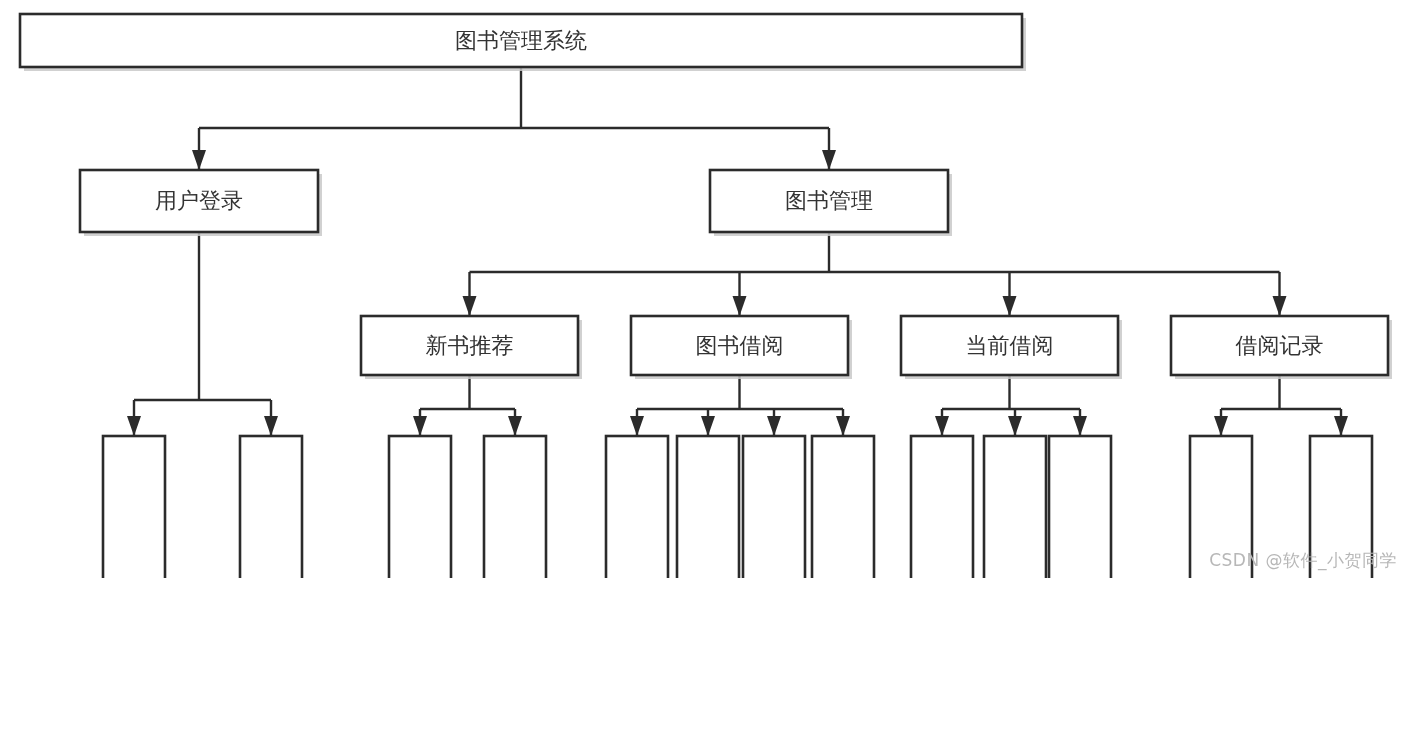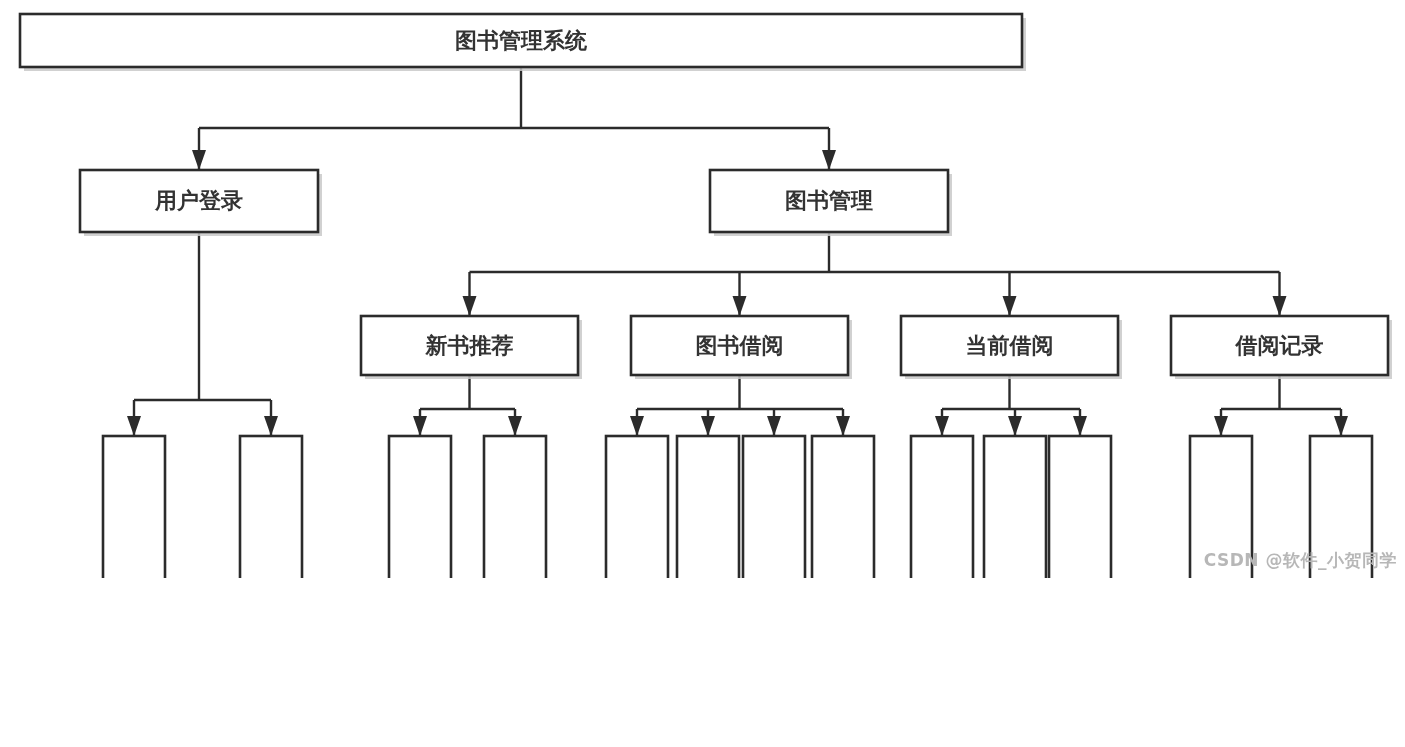--- a/index.html
+++ b/index.html
@@ -9,21 +9,20 @@
   }
   body {
     font-family: "DejaVu Sans", "Liberation Sans", sans-serif;
   }
   #diagram-root {
     position: relative;
     width: 1405px;
     height: 578px;
     background: #ffffff;
     overflow: hidden;
-    font-weight: bold;
   }
   svg#flow-svg {
     position: absolute;
     left: 0;
     top: 0;
     width: 1405px;
     height: 747px;
     display: block;
   }
   .node-box {

